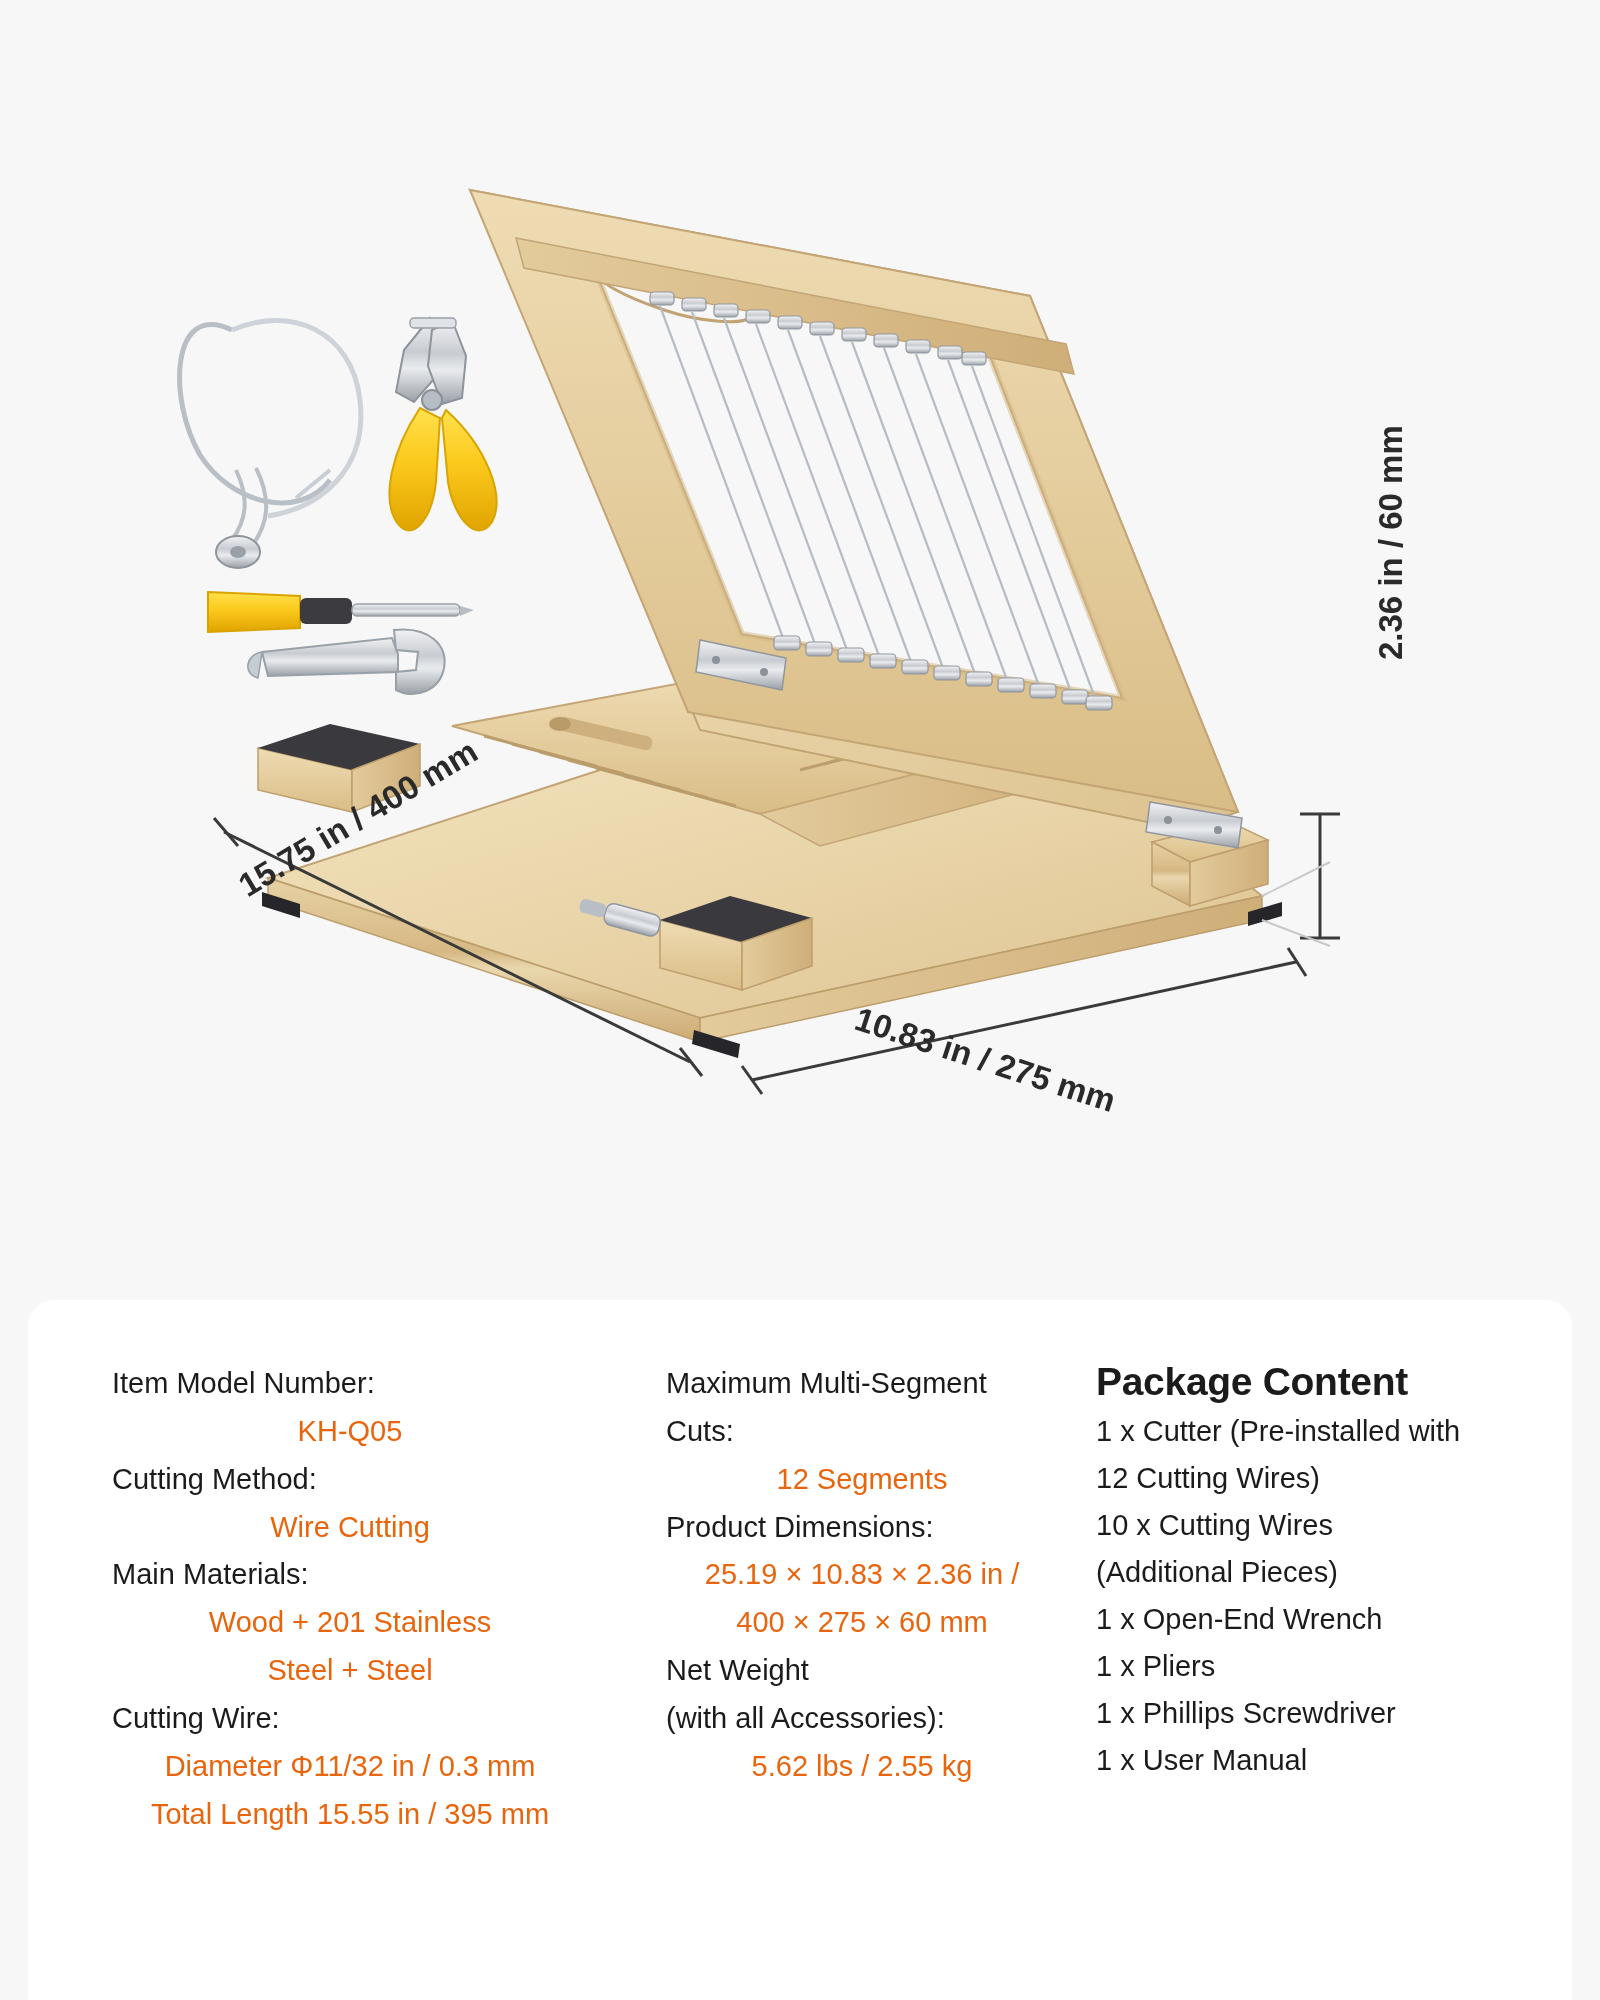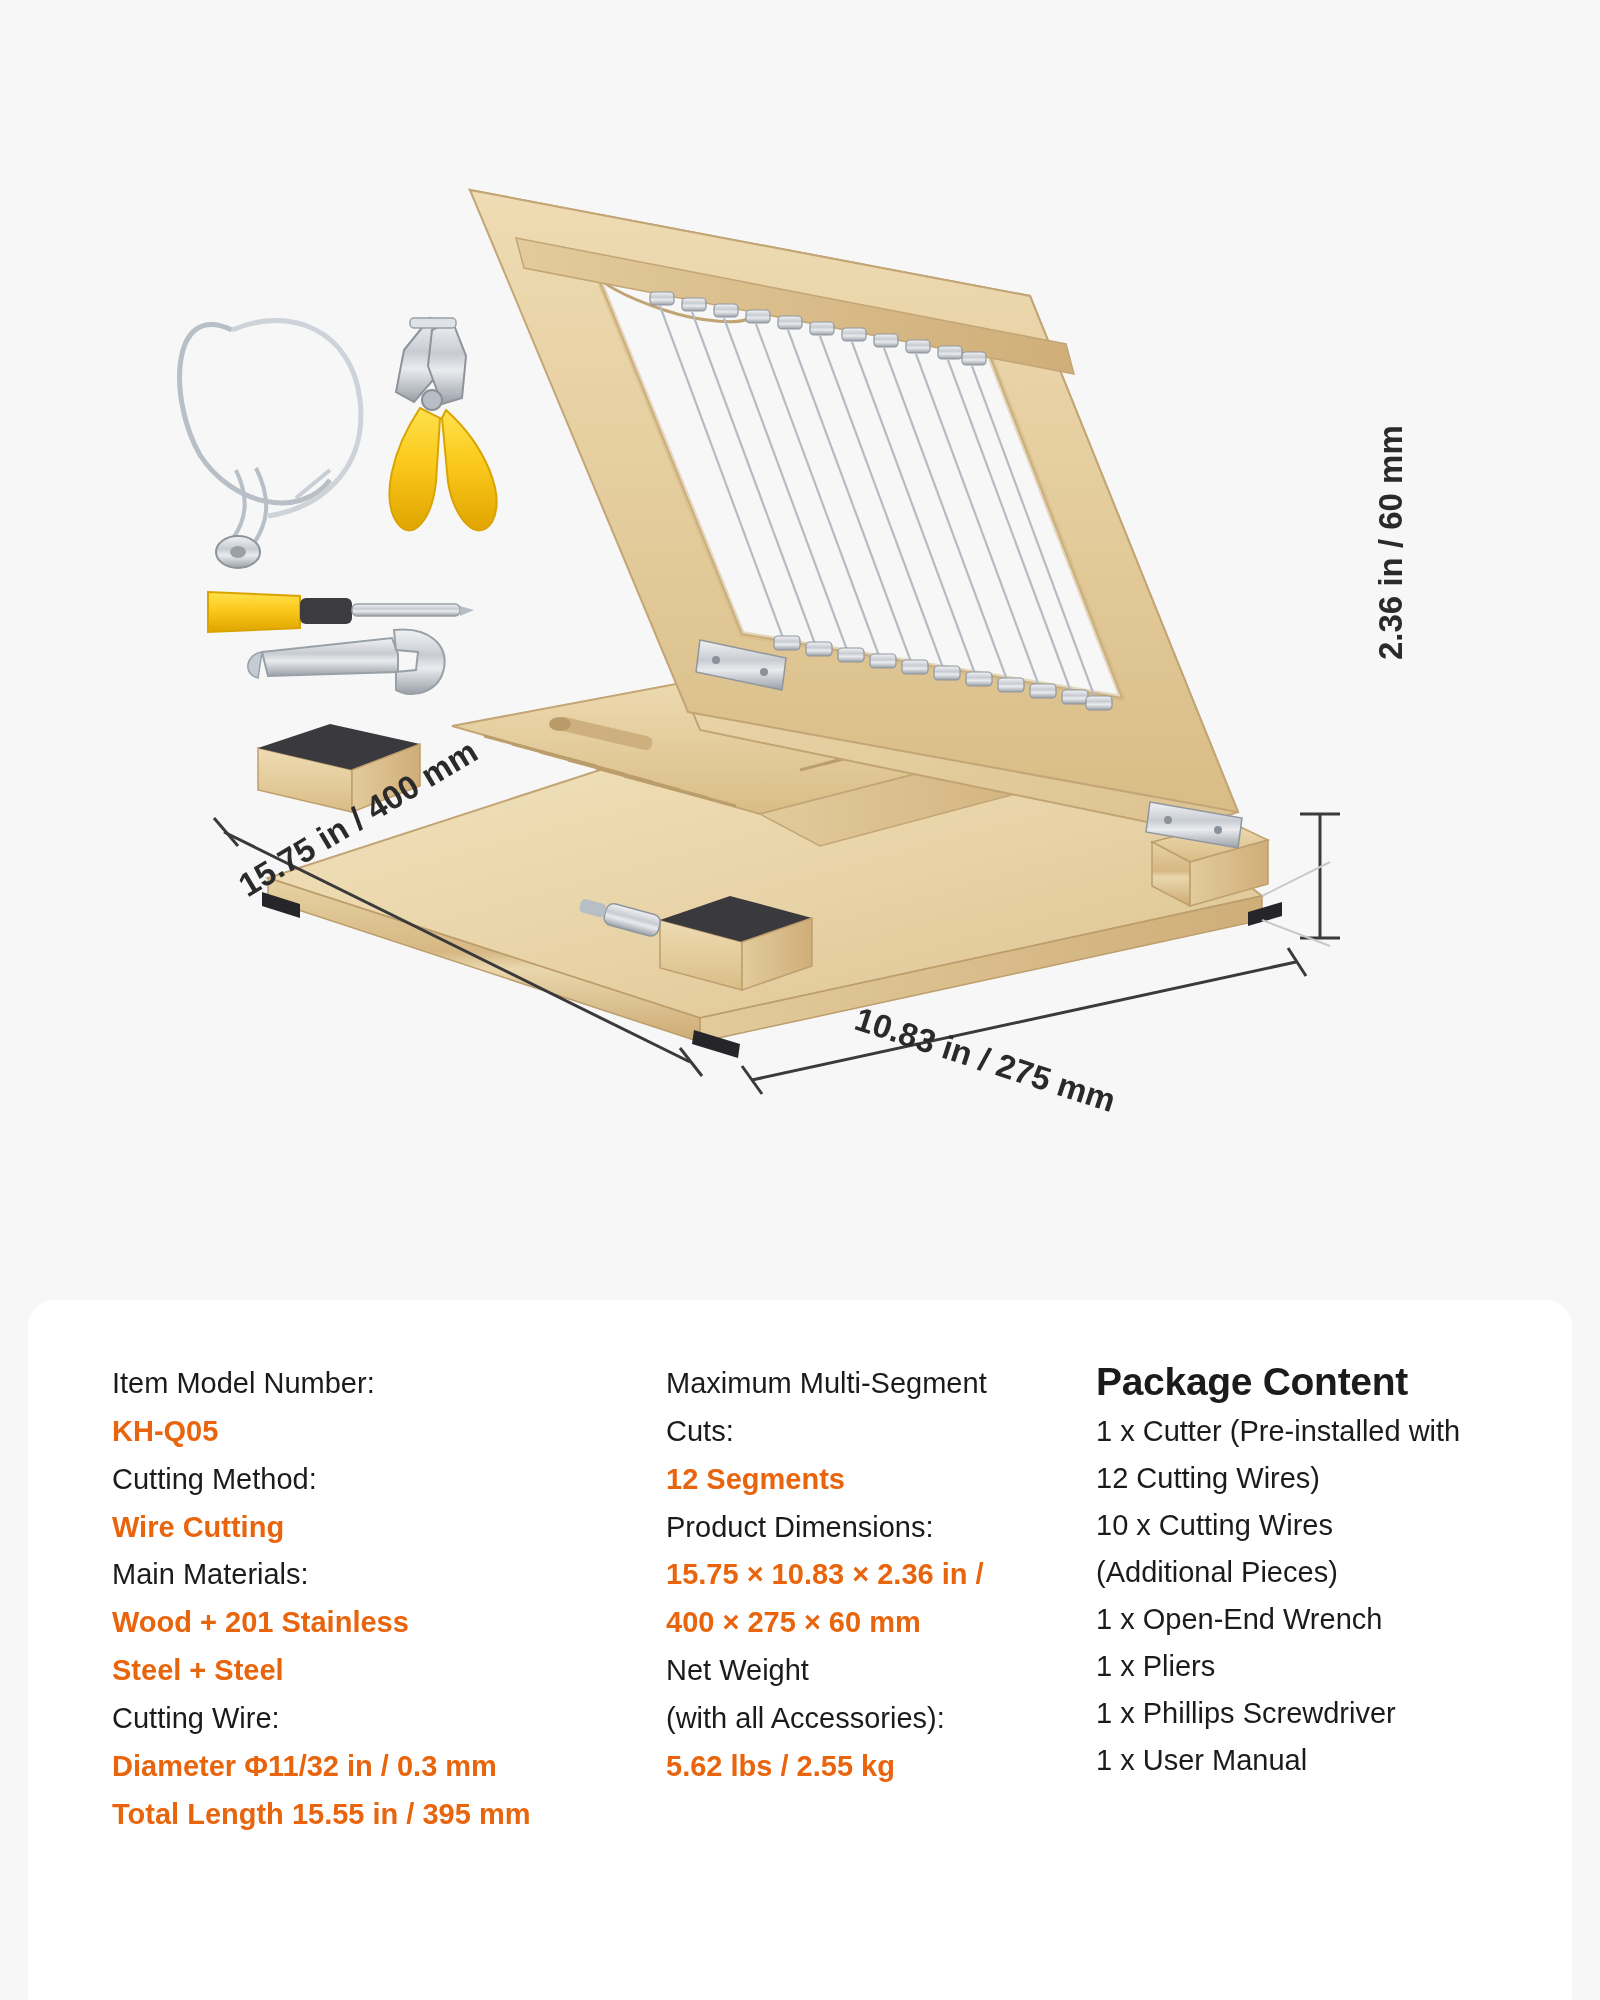--- a/index.html
+++ b/index.html
@@ -53,22 +53,23 @@
     font-size: 29px;
     line-height: 1.65;
     color: #1b1b1b;
     font-weight: 400;
     white-space: pre-line;
   }
   .val {
     font-size: 29px;
     line-height: 1.65;
     color: #e8650d;
-    font-weight: bold;
+    font-weight: normal;
     white-space: pre-line;
+    text-align: center;
   }
   .pkg-title {
     font-size: 39px;
     font-weight: bold;
     color: #1b1b1b;
     margin-bottom: 4px;
     letter-spacing: -0.3px;
   }
   .pkg-item {
     font-size: 29px;
@@ -343,21 +344,21 @@
         <div class="lbl">Cutting Wire:</div>
         <div class="val">Diameter Φ11/32 in / 0.3 mm
 Total Length 15.55 in / 395 mm</div>
       </div>
 
       <div class="col col-2">
         <div class="lbl">Maximum Multi-Segment
 Cuts:</div>
         <div class="val">12 Segments</div>
         <div class="lbl">Product Dimensions:</div>
-        <div class="val">15.75 × 10.83 × 2.36 in /
+        <div class="val">25.19 × 10.83 × 2.36 in /
 400 × 275 × 60 mm</div>
         <div class="lbl">Net Weight
 (with all Accessories):</div>
         <div class="val">5.62 lbs / 2.55 kg</div>
       </div>
 
       <div class="col col-3">
         <div class="pkg-title">Package Content</div>
         <div class="pkg-item">1 x Cutter (Pre-installed with
         12 Cutting Wires)</div>

